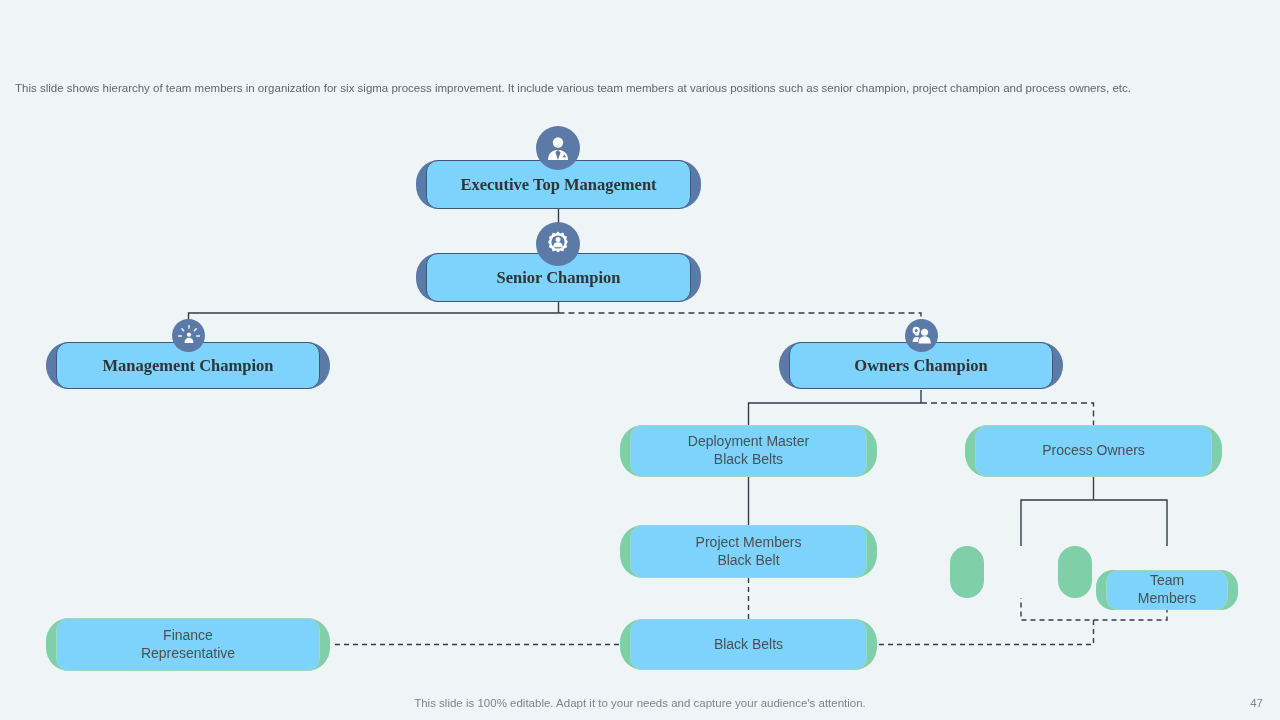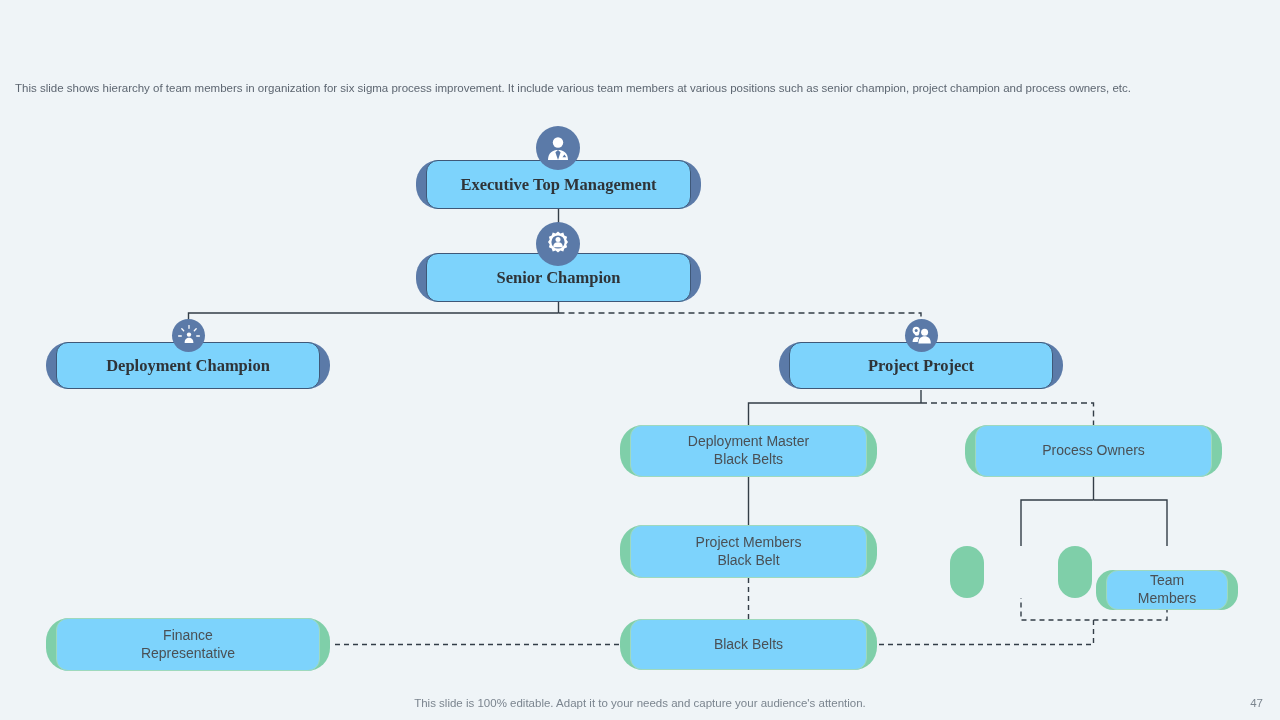--- a/index.html
+++ b/index.html
@@ -218,42 +218,42 @@
       <circle cx="15" cy="13" r="6.6" fill="#5b7aa8"></circle>
       <circle cx="15" cy="10.6" r="2.5" fill="#ffffff"></circle>
       <path d="M10.2 18.2 C10.2 14.6 12.4 13.3 15 13.3 C17.6 13.3 19.8 14.6 19.8 18.2 Z" fill="#ffffff"></path>
     </svg>
   </div>
 
   <div class="node blue" style="left:46px; top:342px; width:284px; height:47px;">
     <div class="pill-left"></div>
     <div class="pill-right"></div>
     <div class="card">
-      <span class="label">Deployment Champion</span>
+      <span class="label">Management Champion</span>
     </div>
   </div>
   <div class="icon-badge small" style="left:172px; top:319px;">
     <svg width="24" height="24" viewBox="0 0 24 24">
       <g stroke="#ffffff" stroke-width="1.3" stroke-linecap="round">
         <line x1="12" y1="1.6" x2="12" y2="4.3"></line>
         <line x1="4.8" y1="4.8" x2="6.7" y2="6.7"></line>
         <line x1="19.2" y1="4.8" x2="17.3" y2="6.7"></line>
         <line x1="1.6" y1="12" x2="4.3" y2="12"></line>
         <line x1="22.4" y1="12" x2="19.7" y2="12"></line>
       </g>
       <circle cx="12" cy="10.6" r="2.2" fill="#ffffff"></circle>
       <path d="M7.6 19 C7.6 15.3 9.6 13.8 12 13.8 C14.4 13.8 16.4 15.3 16.4 19 Z" fill="#ffffff"></path>
     </svg>
   </div>
 
   <div class="node blue" style="left:779px; top:342px; width:284px; height:47px;">
     <div class="pill-left"></div>
     <div class="pill-right"></div>
     <div class="card">
-      <span class="label">Project Project</span>
+      <span class="label">Owners Champion</span>
     </div>
   </div>
   <div class="icon-badge small" style="left:905px; top:319px;">
     <svg width="24" height="24" viewBox="0 0 24 24">
       <circle cx="14.6" cy="8.2" r="3.5" fill="#ffffff"></circle>
       <path d="M8.4 19.5 C8.4 14.2 11.4 12.3 14.6 12.3 C17.8 12.3 20.8 14.2 20.8 19.5 Z" fill="#ffffff"></path>
       <circle cx="6.8" cy="9.4" r="2.4" fill="#ffffff"></circle>
       <path d="M2.6 18 C2.6 14.2 4.5 12.9 6.8 12.9 C7.8 12.9 8.7 13.2 9.4 13.8 C8.3 15 7.8 16.5 7.8 18 Z" fill="#ffffff"></path>
       <circle cx="6.2" cy="6.4" r="3.6" fill="#ffffff"></circle>
       <circle cx="6.2" cy="6.4" r="1.5" fill="#5b7aa8"></circle>

